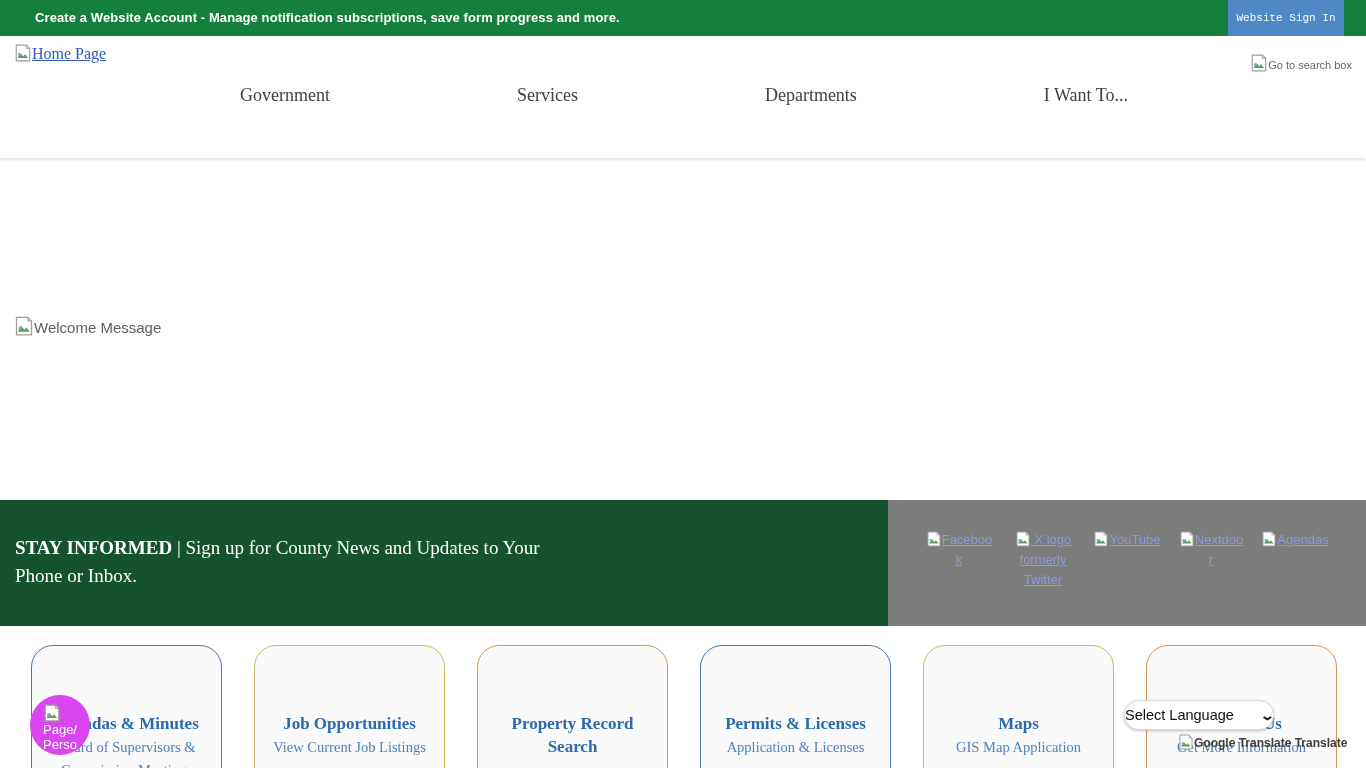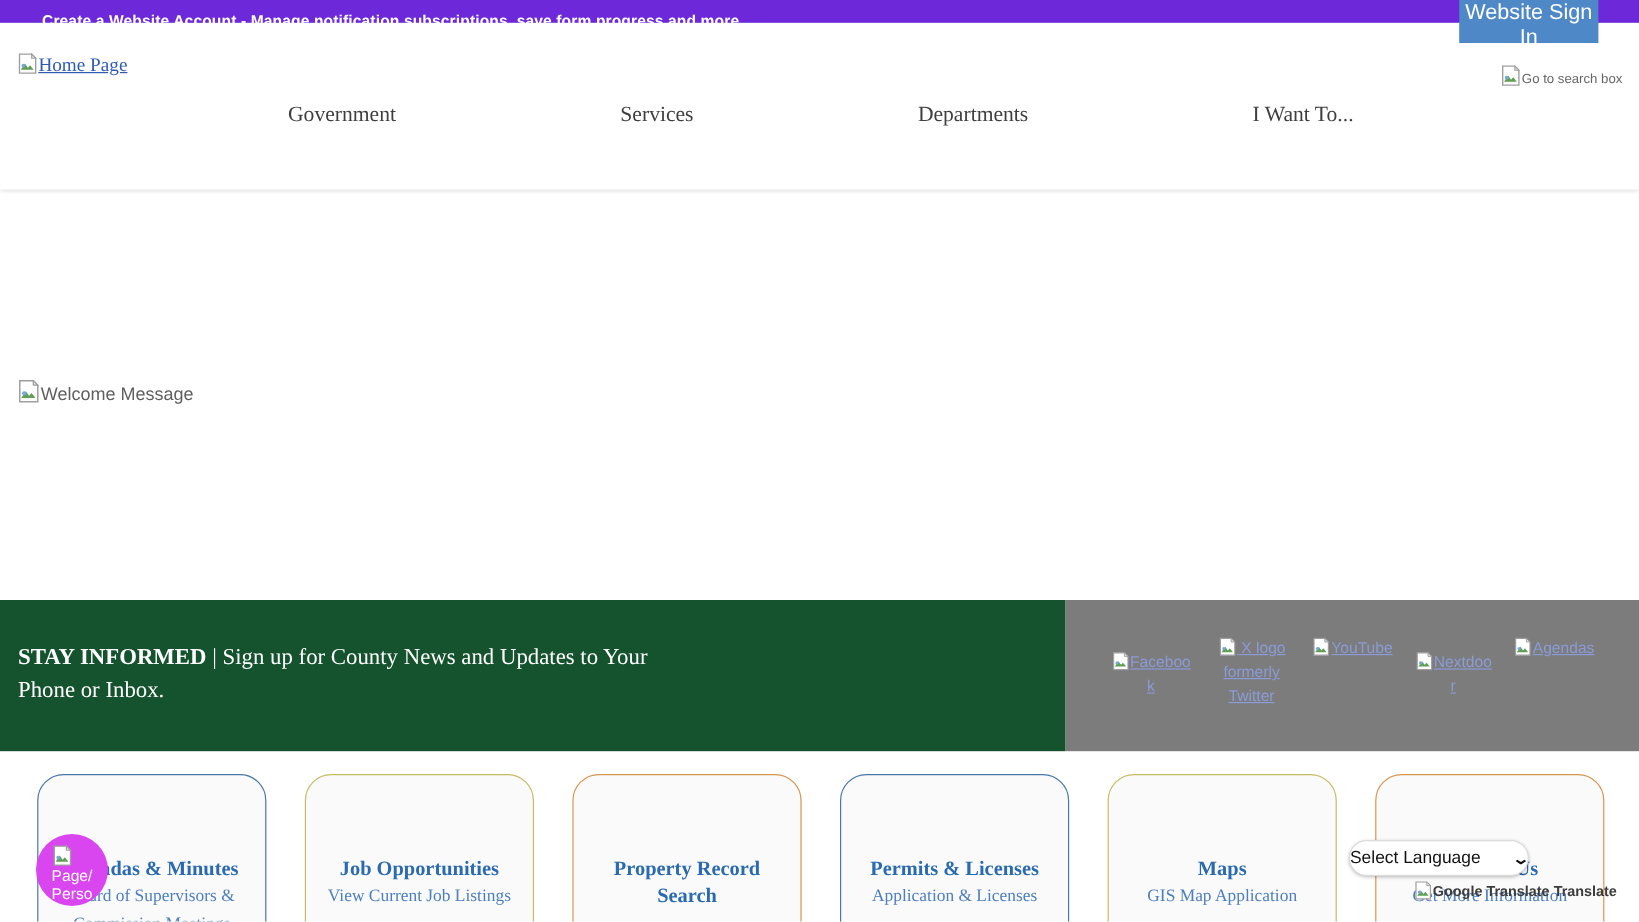--- a/index.html
+++ b/index.html
@@ -5,31 +5,31 @@
   * { margin:0; padding:0; box-sizing:border-box; }
   html,body { width:1366px; height:768px; }
   body {
     position:relative; overflow:hidden; background:#ffffff;
     font-family:"Liberation Sans", sans-serif;
   }
   svg.bimg { vertical-align:-3px; }
 
   
   .topbar {
-    position:absolute; left:0; top:0; width:1366px; height:19px;
-    background:#6d28d9; color:#fff;padding-left:24px;
+    position:absolute; left:0; top:0; width:1366px; height:36px;
+    background:#15803d; color:#fff;padding-left:24px;
   }
   .topbar-msg {
     position:absolute; left:35px; top:10px;
     font-size:13px; font-weight:bold; letter-spacing:.1px;
   }
   .signin-btn {
-    position:absolute; right:34px; top:0; width:116px; height:36px;
-    background:#4f88c7; border:none; color:#fff; font-size:18px;
-    font-family:Liberation Sans, sans-serif; cursor:pointer;
+    position:absolute; right:22px; top:0; width:116px; height:36px;
+    background:#4f88c7; border:none; color:#fff; font-size:11px;
+    font-family:Liberation Mono, monospace; cursor:pointer;
   }
 
   
   .header {
     position:absolute; left:0; top:36px; width:1366px; height:122px;
     background:#fff; box-shadow:0 2px 3px rgba(0,0,0,0.12);
   }
   .logo-link {
     position:absolute; left:14px; top:8px;
     font-family:"Liberation Serif", serif; font-size:16px;
@@ -69,21 +69,21 @@
     color:#fff; font-family:"Liberation Serif", serif; font-size:19px; cursor:pointer;
   }
   .banner-gray {
     position:absolute; left:888px; top:0; width:478px; height:126px; background:#7c7c7c;
     padding:30px 0 0 37px; display:flex; gap:16px; align-items:flex-start;
   }
   .social-item {
     width:68px; font-size:13px; line-height:20px; text-align:center;
     color:#8b9bd6; text-decoration:underline; cursor:pointer;
   }
-  .social-item.wrap-hard { word-break:break-all;margin-top:12px; }
+  .social-item.wrap-hard { word-break:break-all; }
   .social-item.nowrap { white-space:nowrap; }
 
   
   .cards { position:absolute; left:31px; top:645px; display:flex; gap:32px; }
   .card {
     width:191px; height:170px; background:#fafafa; border-radius:22px;
     border:1px solid #999; padding:66px 8px 0 8px; text-align:center; cursor:pointer;
   }
   .card.b-blue   { border-color:#4977a8; }
   .card.b-yellow { border-color:#c6bc64; }

